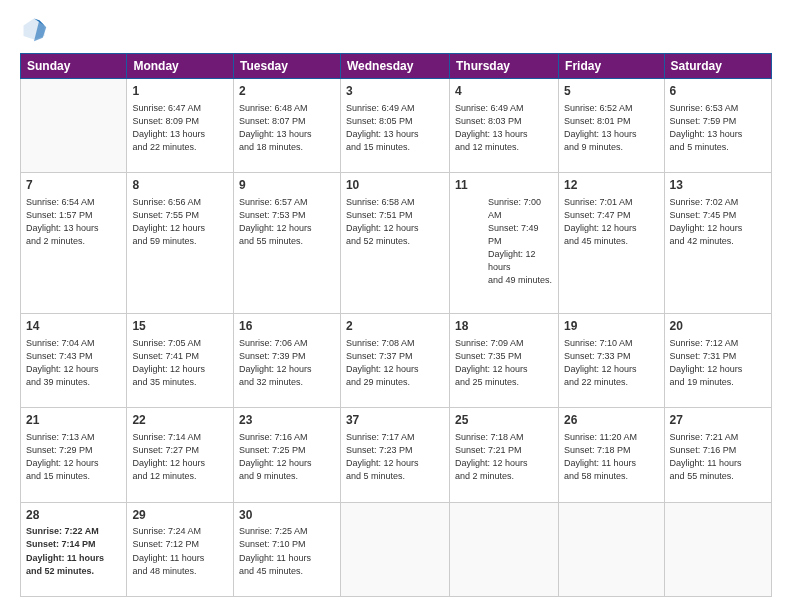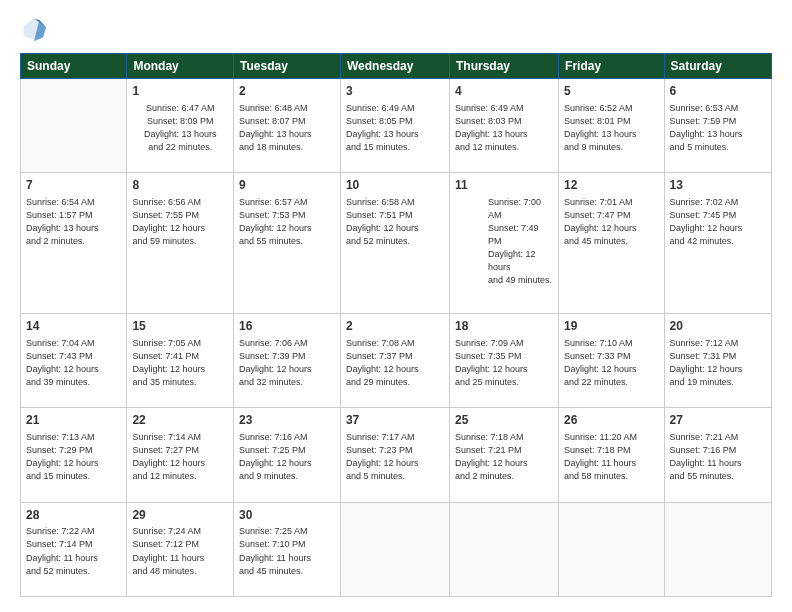--- a/index.html
+++ b/index.html
@@ -58,21 +58,21 @@
     .location {
       font-size: 14px;
       color: #555;
     }
     .calendar {
       width: 100%;
       border-collapse: collapse;
       flex: 1;
     }
     .calendar th {
-      background: #14532d;
+      background: #701a75;
       color: #fff;
       font-size: 12px;
       font-weight: bold;
       padding: 5px 6px;
       text-align: left;
       border: 1px solid #1a5a9e;
     }
     .calendar td {
       border: 1px solid #ccc;
       vertical-align: top;
@@ -137,21 +137,21 @@
           <th>Thursday</th>
           <th>Friday</th>
           <th>Saturday</th>
         </tr>
     </thead>
     <tbody id="calendar-body">
     <tr class="week-row">
           <td class="empty-cell"></td>
           <td>
             <span class="day-number">1</span>
-            <div class="cell-info" style="white-space: pre-line; text-align: center;">Sunrise: 6:47 AM
+            <div class="cell-info" style="white-space: pre-line;">Sunrise: 6:47 AM
 Sunset: 8:09 PM
 Daylight: 13 hours
 and 22 minutes.</div>
           </td>
           <td>
             <span class="day-number">2</span>
             <div class="cell-info" style="white-space: pre-line;">Sunrise: 6:48 AM
 Sunset: 8:07 PM
 Daylight: 13 hours
 and 18 minutes.</div>
@@ -334,21 +334,21 @@
             <span class="day-number">27</span>
             <div class="cell-info" style="white-space: pre-line;">Sunrise: 7:21 AM
 Sunset: 7:16 PM
 Daylight: 11 hours
 and 55 minutes.</div>
           </td>
         </tr>
         <tr class="last-row">
           <td>
             <span class="day-number">28</span>
-            <div class="cell-info" style="white-space: pre-line;">Sunrise: 7:22 AM
+            <div class="cell-info" style="white-space: pre-line; font-weight: bold;">Sunrise: 7:22 AM
 Sunset: 7:14 PM
 Daylight: 11 hours
 and 52 minutes.</div>
           </td>
           <td>
             <span class="day-number">29</span>
             <div class="cell-info" style="white-space: pre-line;">Sunrise: 7:24 AM
 Sunset: 7:12 PM
 Daylight: 11 hours
 and 48 minutes.</div>

